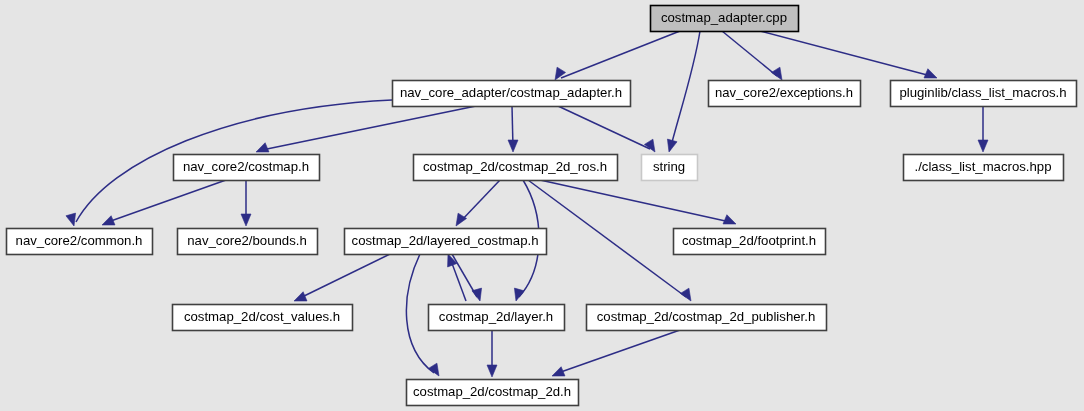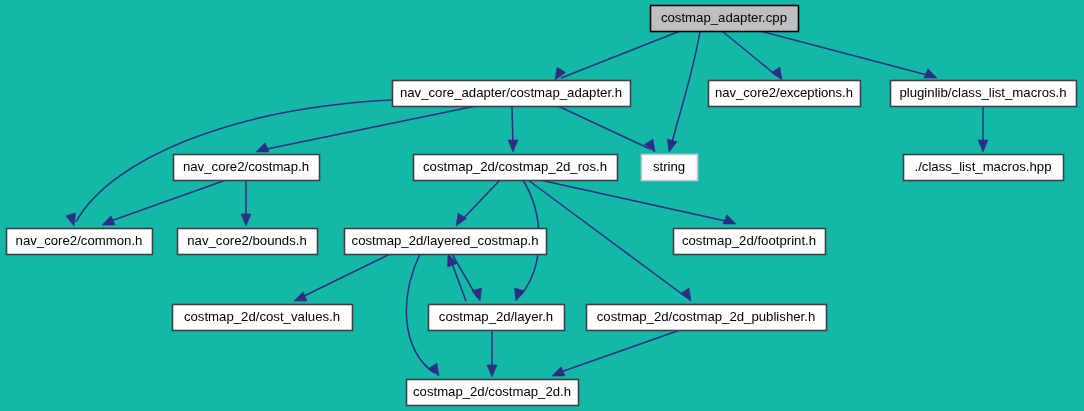--- a/index.html
+++ b/index.html
@@ -4,21 +4,21 @@
 <style>
   html, body {
     margin: 0;
     padding: 0;
     background: #ffffff;
   }
   #graph-root {
     position: relative;
     width: 1084px;
     height: 411px;
-    background: #14b8a6;
+    background: #e5e5e5;
     font-family: "Liberation Sans", sans-serif;
     overflow: hidden;
   }
   svg#graph-svg {
     position: absolute;
     top: 0;
     left: 0;
     width: 1084px;
     height: 411px;
     display: block;

